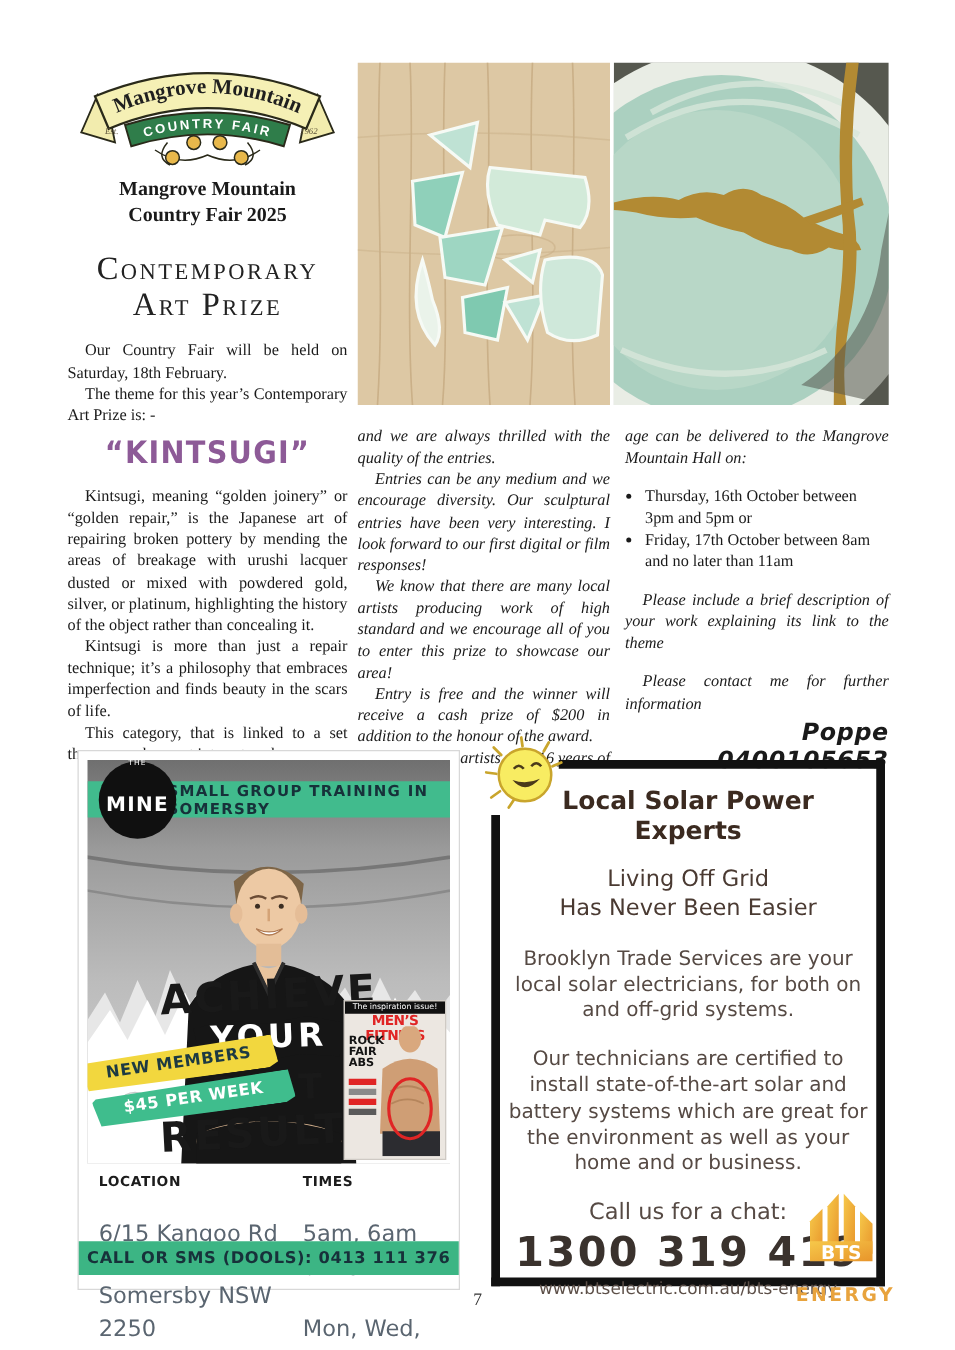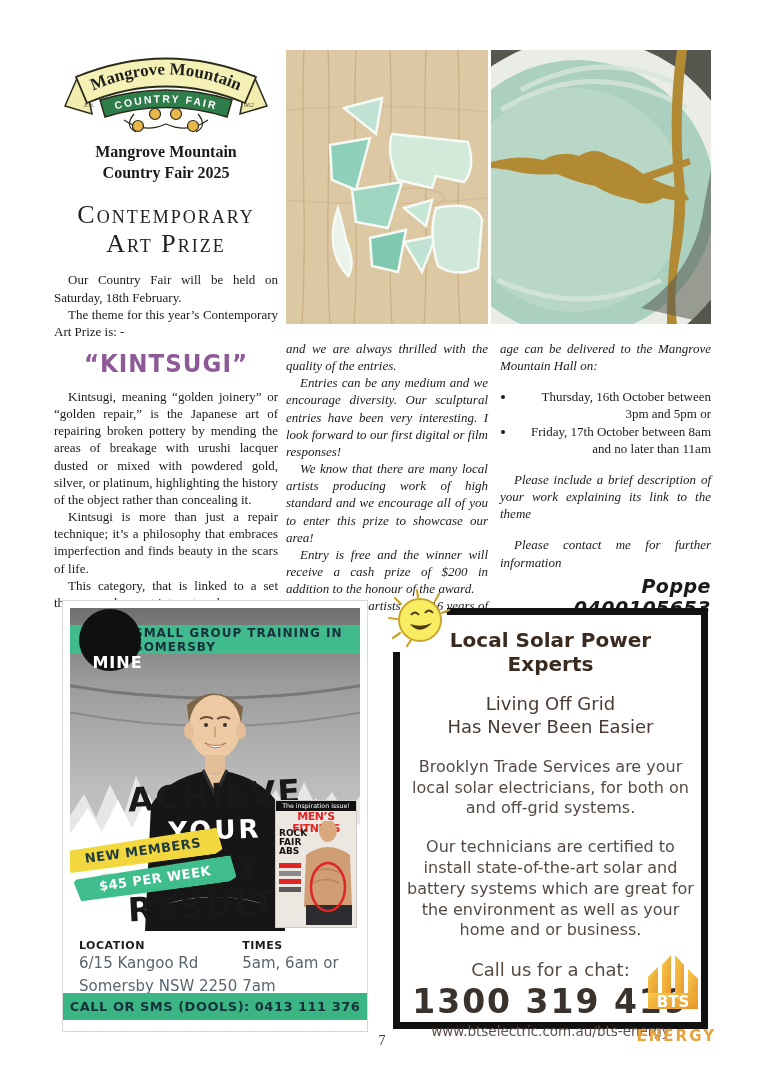--- a/index.html
+++ b/index.html
@@ -21,37 +21,37 @@
   
   .photos{position:absolute;left:286px;top:50px;display:flex;gap:3px;}
   .photos svg{display:block;}
 
   
   .mid-col{position:absolute;left:286px;top:340px;width:202px;}
   .right-col{position:absolute;left:500px;top:340px;width:211px;}
   .mid-col p,.right-col p{margin:0;text-align:justify;font-size:13px;line-height:1.32;font-style:italic;}
   .mid-col p{text-indent:14px;}
   .right-col ul{margin:14px 0 0 4px;padding-left:12px;}
-  .right-col li{font-size:13px;line-height:1.32;margin:0;text-align:right;}
+  .right-col li{font-size:13px;line-height:1.32;margin:0;text-align:left;}
   .right-col .gap{height:14px;}
   .right-col .indent{text-indent:14px;}
   .signature{font-family:"DejaVu Sans",sans-serif;font-style:italic;font-weight:bold;
              font-size:19px;text-align:right;margin-top:4px;letter-spacing:0.5px;}
 
   
   .mine-ad{position:absolute;left:62px;top:600px;width:306px;height:432px;background:#fff;
            border:1px solid #d8d8d8;font-family:"DejaVu Sans",sans-serif;box-sizing:border-box;}
   .stage{position:absolute;left:7px;top:7px;width:290px;height:323px;overflow:hidden;
          background:linear-gradient(180deg,#6f6f6f 0%,#9a9a9a 22%,#bcbcbc 55%,#d6d6d6 100%);}
   .stage-arcs{position:absolute;left:0;top:0;}
   .mine-banner{position:absolute;left:0;right:0;top:17px;height:29px;background:#41bb8d;
                display:flex;align-items:center;justify-content:center;padding-left:64px;box-sizing:border-box;}
   .mine-banner span{color:#17313a;font-weight:bold;font-size:12px;letter-spacing:1px;}
   .mine-logo{position:absolute;left:9px;top:1px;width:62px;height:62px;border-radius:50%;
-             background:#101010;display:flex;flex-direction:row;align-items:flex-end;justify-content:center;z-index:3;gap:21px;}
+             background:#101010;display:flex;flex-direction:column;align-items:center;justify-content:center;z-index:3;gap:21px;}
   .mine-logo .small{color:#fff;font-size:6px;letter-spacing:1px;line-height:1;margin-bottom:1px;}
   .mine-logo .large{color:#fff;font-weight:bold;font-size:16px;letter-spacing:1px;line-height:1;}
   .trainer{position:absolute;left:50%;transform:translateX(-50%);bottom:0;z-index:2;}
   .mountains{position:absolute;left:0;bottom:0;z-index:1;}
   .headline{position:absolute;left:0;width:100%;text-align:center;z-index:4;
             color:#191919;font-weight:800;}
   .hl1{top:168px;font-size:33px;letter-spacing:2px;transform:rotate(-3deg);}
   .hl2{top:205px;}
   .hl2 .blob{position:relative;display:inline-block;transform:rotate(-2deg);}
   .hl2 svg{display:block;}
@@ -69,21 +69,21 @@
             border:1px solid #cfcac4;z-index:6;overflow:hidden;}
   .mag-top{background:#111;color:#fff;font-size:6.3px;text-align:center;line-height:10px;height:10px;}
   .mag-head{color:#e02525;font-weight:800;font-size:11px;letter-spacing:-0.5px;text-align:center;line-height:12px;}
   .mag-cover-lines{position:absolute;left:3px;top:28px;color:#141414;font-weight:800;
                    font-size:9px;line-height:9px;z-index:3;}
   .mag-torso{position:absolute;right:2px;top:20px;}
   .mag-bars{position:absolute;left:3px;top:62px;z-index:3;}
   .mag-bars div{width:22px;height:5px;margin-bottom:3px;}
   .mine-info{position:absolute;left:0;right:0;top:338px;display:flex;padding:0 16px;}
   .info-block .label{font-weight:bold;font-size:11px;color:#1c1c1c;letter-spacing:0.5px;}
-  .info-block .val{font-size:15px;color:#5a6570;line-height:1.5;}
+  .info-block .val{font-size:18px;color:#5a6570;line-height:1.5;margin-top:22px;}
   .info-location{flex:1.5;}
   .info-times{flex:1;}
   .call-bar{position:absolute;left:0;right:0;top:392px;height:27px;background:#3cb584;
             display:flex;align-items:center;justify-content:center;}
   .call-bar span{color:#17313a;font-weight:bold;font-size:13px;letter-spacing:0.5px;}
 
   
   .solar-ad{position:absolute;left:385px;top:592px;width:327px;height:443px;
             font-family:"DejaVu Sans",sans-serif;color:#3b2a20;}
   .frame-bar{position:absolute;background:#111;z-index:1;}

